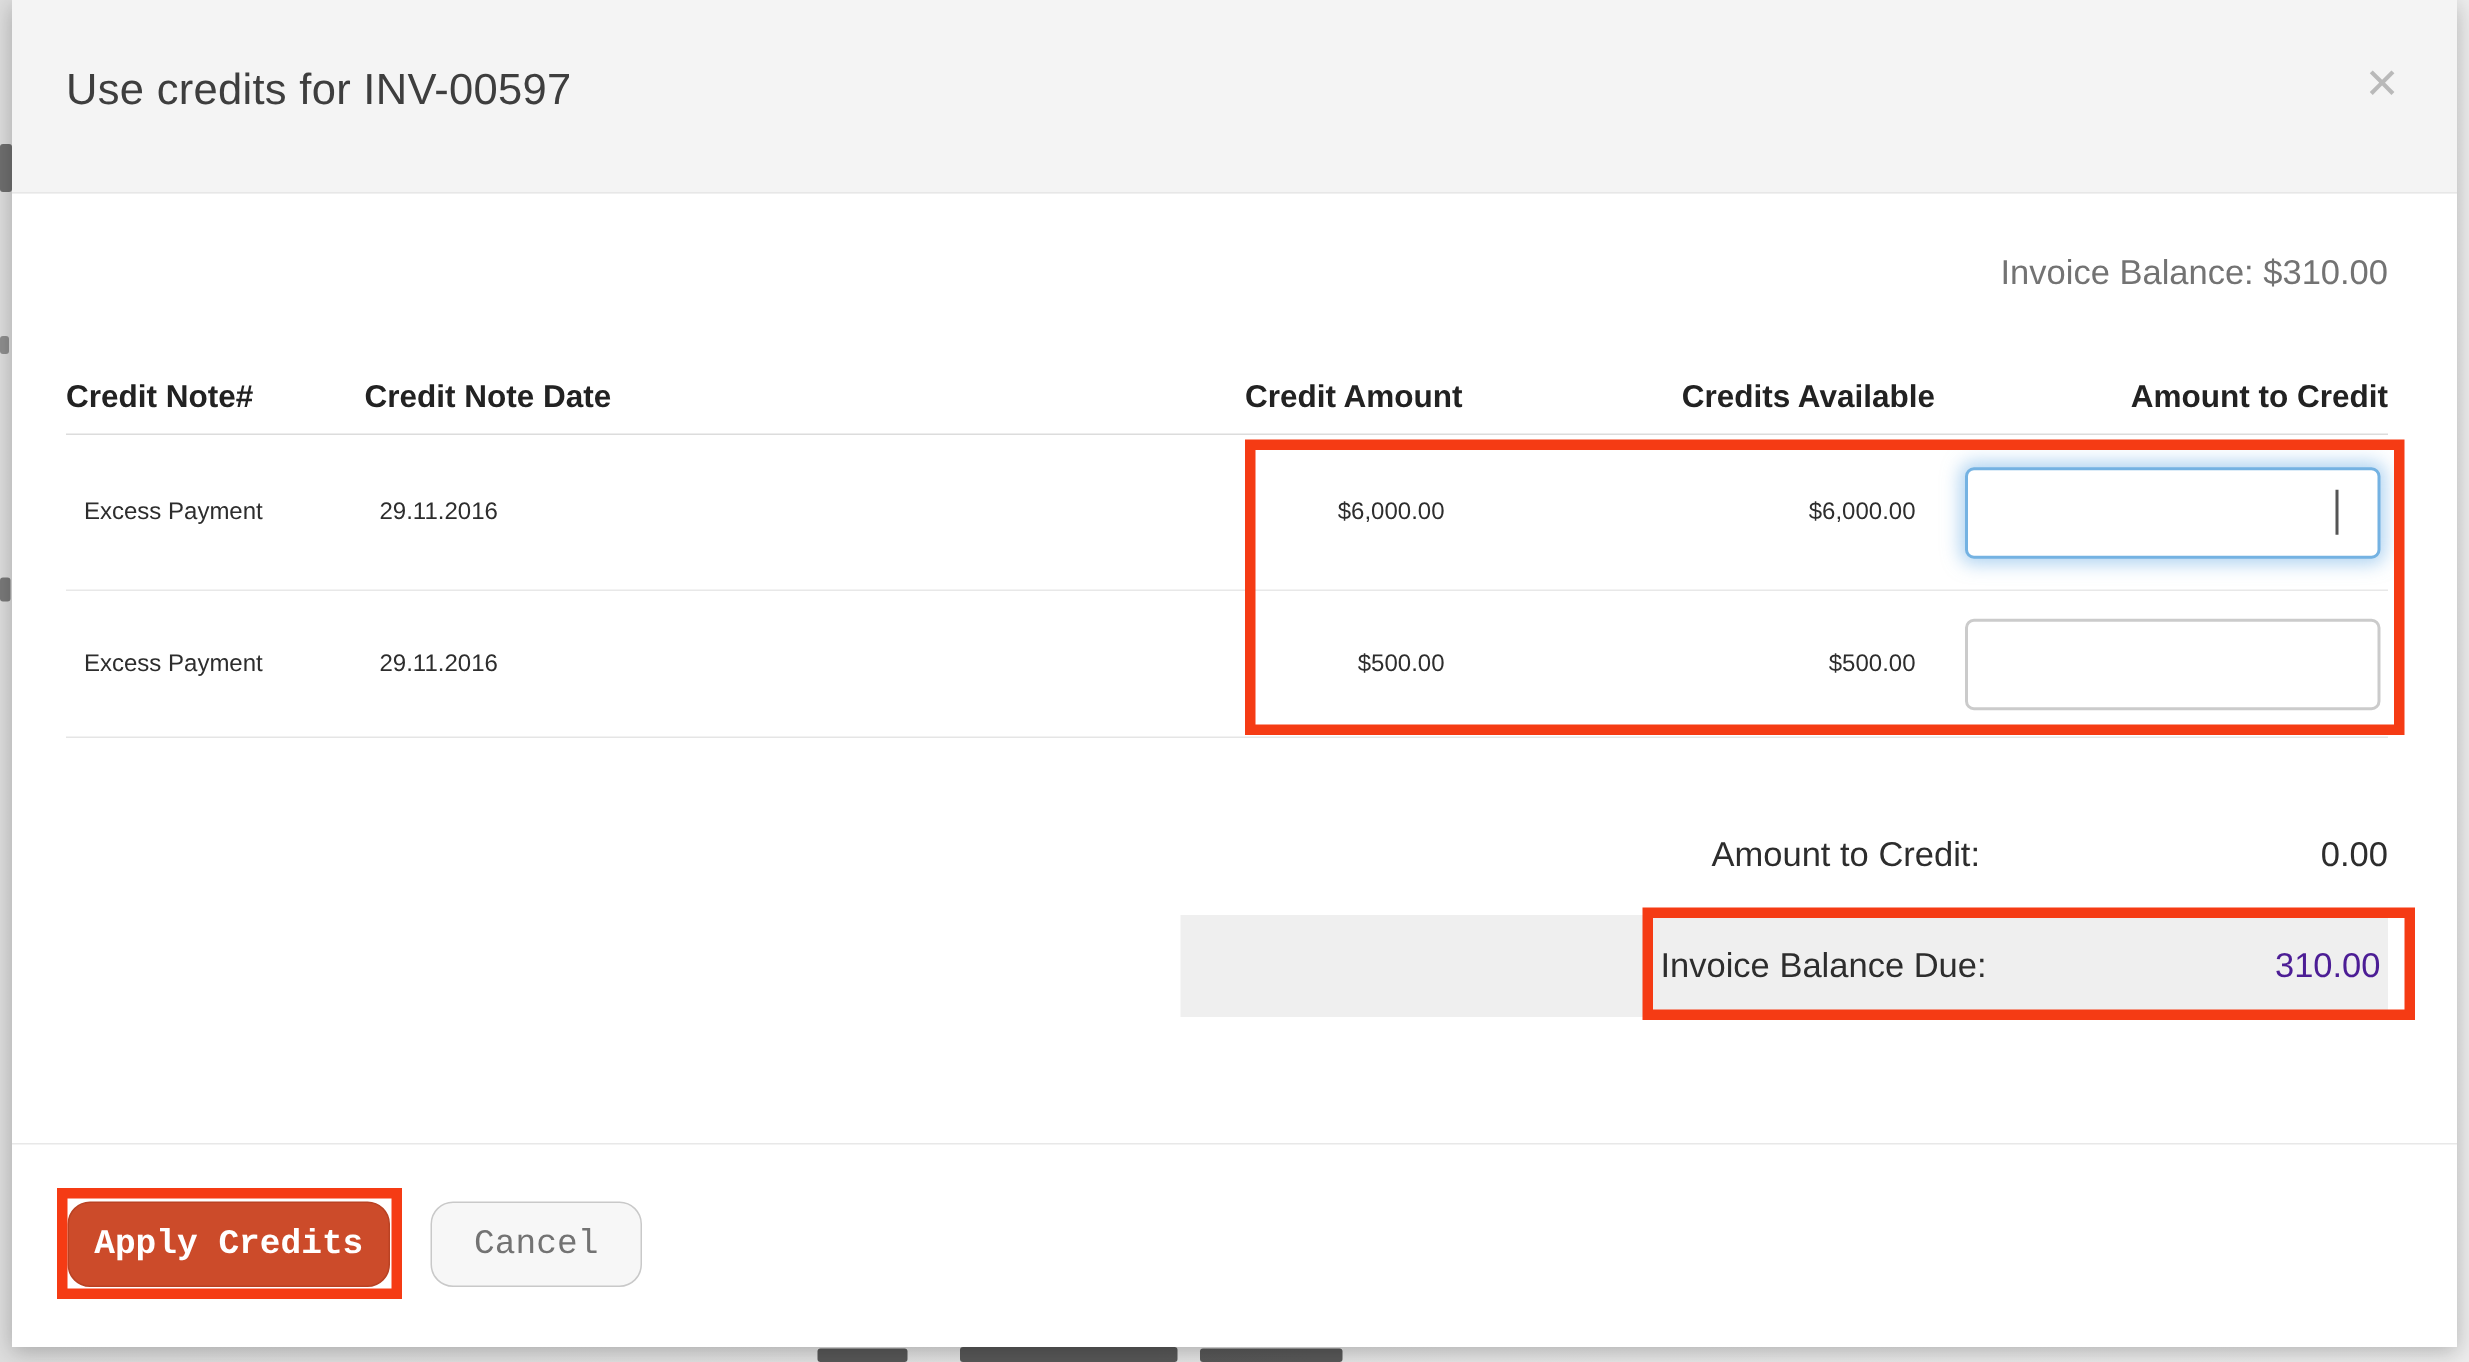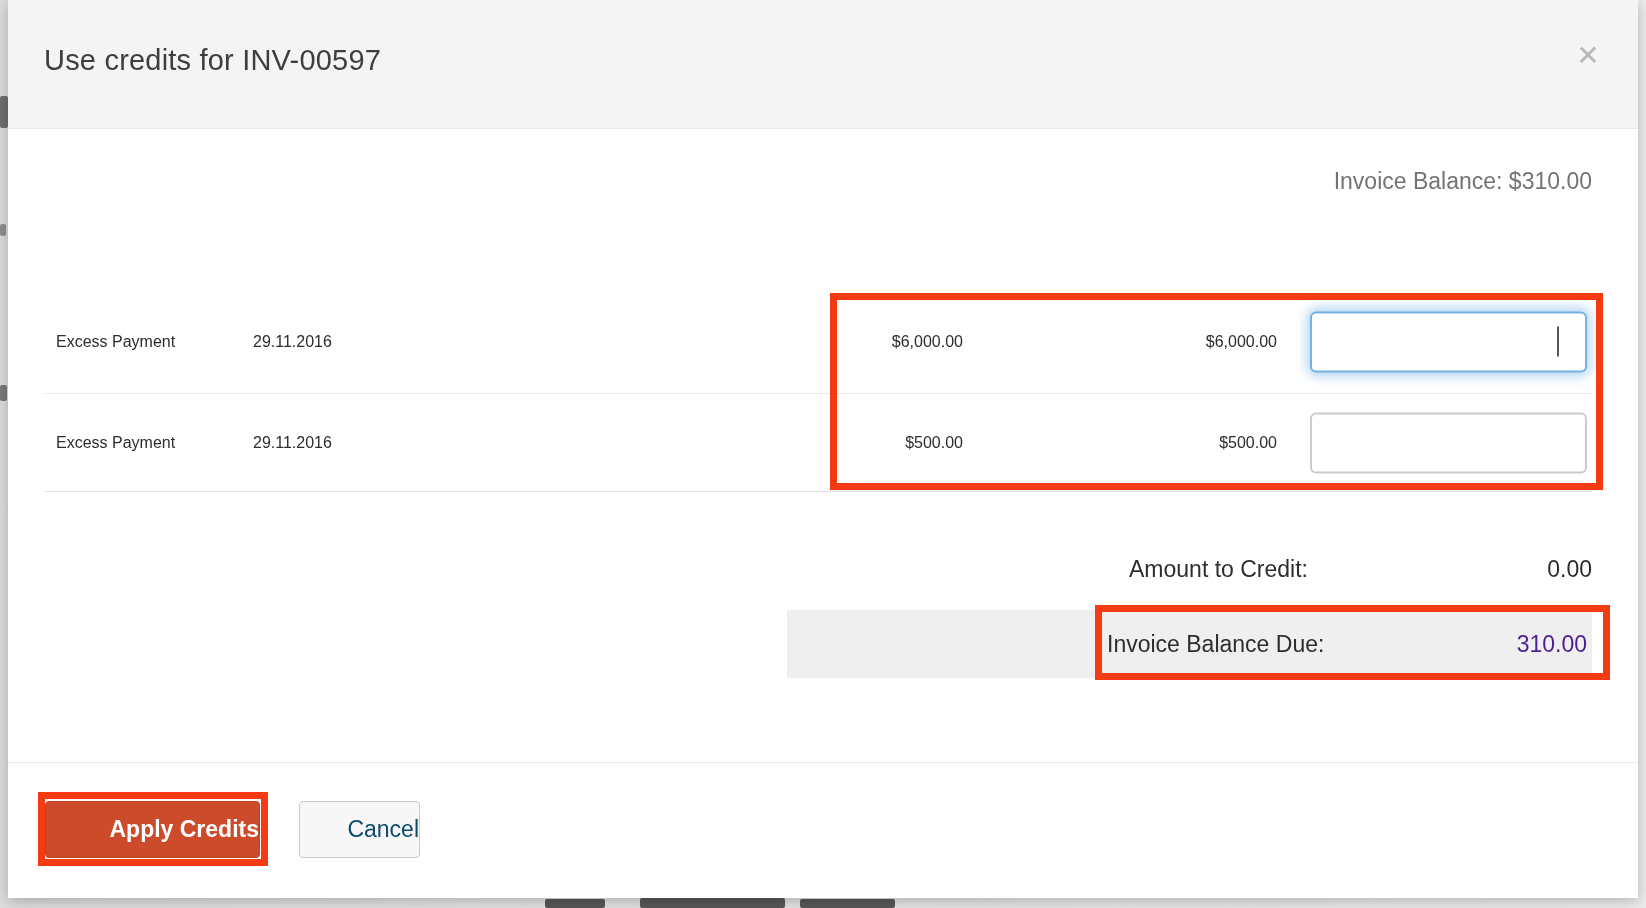--- a/index.html
+++ b/index.html
@@ -74,44 +74,44 @@
     box-shadow:0 0 12px 3px rgba(110,175,230,.55);
   }
   .caret {
     position:absolute; right:26px; top:50%; transform:translateY(-50%);
     width:2px; height:30px; background:#555;
   }
 
   
   .summary-line { position:absolute; left:36px; right:46px; height:34px; font-size:23px; color:#2d2d2d; }
   .summary-line.amount-to-credit { top:556px; }
-  .summary-line .lbl { position:absolute; right:284px;text-align:right; }
+  .summary-line .lbl { position:absolute; right:272px;text-align:right; }
   .summary-line .val { position:absolute; right:0; }
 
   .due-bar {
     position:absolute; left:779px; right:46px; top:610px; height:68px;
     background:#efefef;
   }
   .due-bar .lbl { position:absolute; left:320px; top:50%; transform:translateY(-50%); font-size:23px; color:#2d2d2d; }
   .due-bar .val { position:absolute; right:5px; top:50%; transform:translateY(-50%); font-size:23px; color:#4c1d95; }
 
   
   .footer-divider { position:absolute; left:0; right:0; top:762px; border-top:1px solid #e8e8e8; }
   .btn {
-    position:absolute; top:801px; height:57px; border-radius:4px;
-    font-size:23px; cursor:pointer; text-align:right; line-height:55px;
-    font-family:Liberation Sans, sans-serif;
+    position:absolute; top:801px; height:57px; border-radius:15px;
+    font-size:23px; cursor:pointer; text-align:center; line-height:55px;
+    font-family:Liberation Mono, monospace;
   }
   .btn-apply {
     left:37px; width:215px;
     background:#cc4b2a; border:1px solid #b94223; color:#fff; font-weight:bold;
   }
   .btn-cancel {
-    left:279px; width:121px;
-    background:#f7f7f7; border:1px solid #c9c9c9; color:#0c4a6e;margin-left:12px;
+    left:279px; width:141px;
+    background:#f7f7f7; border:1px solid #c9c9c9; color:#737373;
   }
 
   
   .anno { position:absolute; border:7px solid #f53b14; pointer-events:none; }
   .anno-table  { left:822px; top:293px; width:773px; height:197px; }
   .anno-due    { left:1087px; top:605px; width:515px; height:75px; }
   .anno-apply  { left:30px; top:792px; width:230px; height:74px; }
 </style>
 </head>
 <body>
@@ -127,20 +127,27 @@
 
 <div class="modal">
 
   <div class="modal-header">
     <div class="modal-title">Use credits for INV-00597</div>
     <div class="close-btn">✕</div>
   </div>
 
   <div class="invoice-balance">Invoice Balance: $310.00</div>
 
+  <div class="tbl-head">
+    <span class="c1">Credit Note#</span>
+    <span class="c2">Credit Note Date</span>
+    <span class="c3">Credit Amount</span>
+    <span class="c4">Credits Available</span>
+    <span class="c5">Amount to Credit</span>
+  </div>
 
   <div class="tbl-row r1">
     <span class="cell note">Excess Payment</span>
     <span class="cell date">29.11.2016</span>
     <span class="cell amt">$6,000.00</span>
     <span class="cell avail">$6,000.00</span>
     <div class="credit-input focused">
       <div class="caret"></div>
     </div>
   </div>

